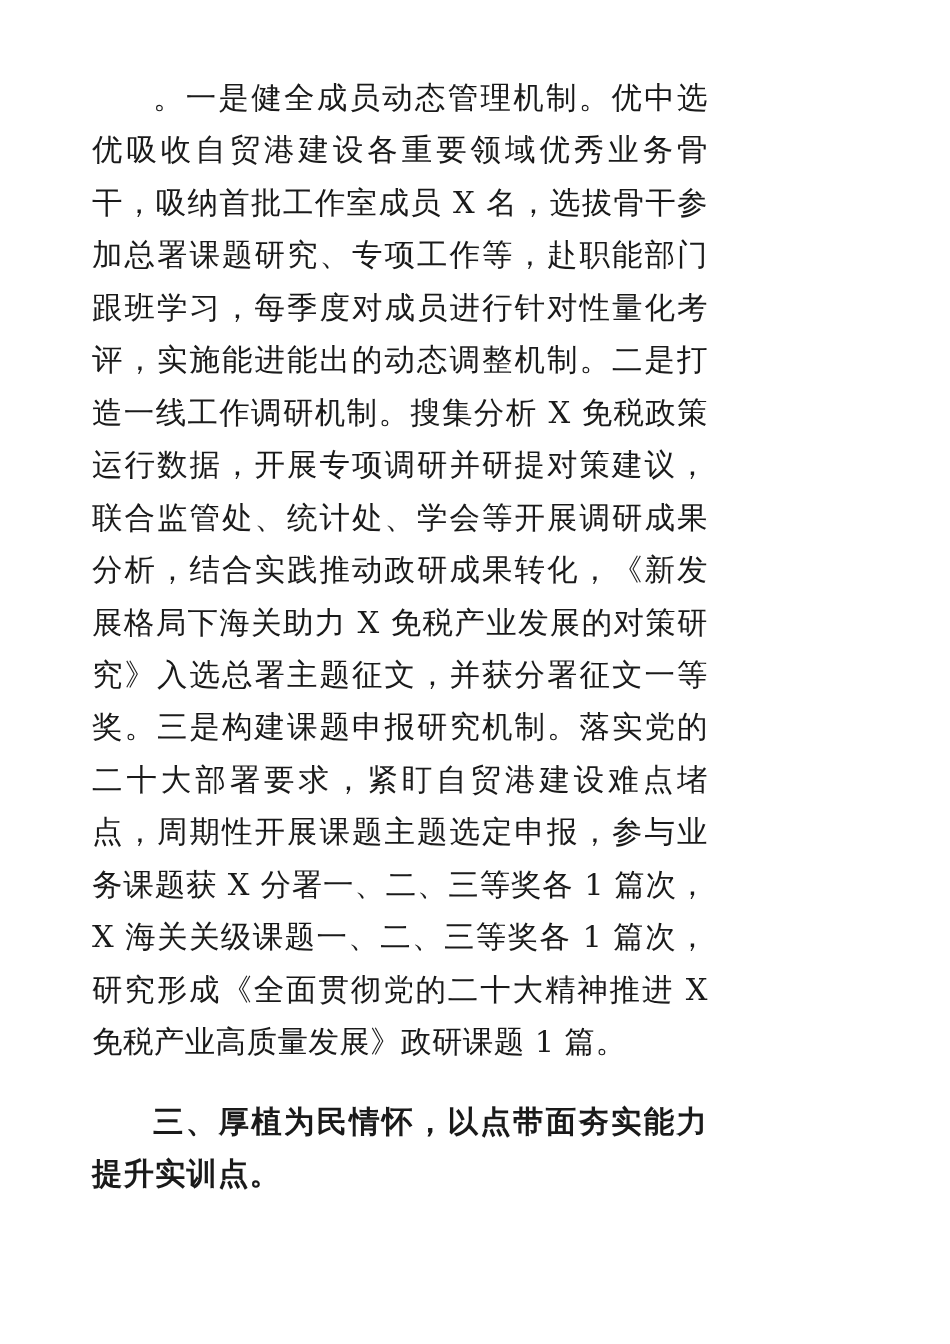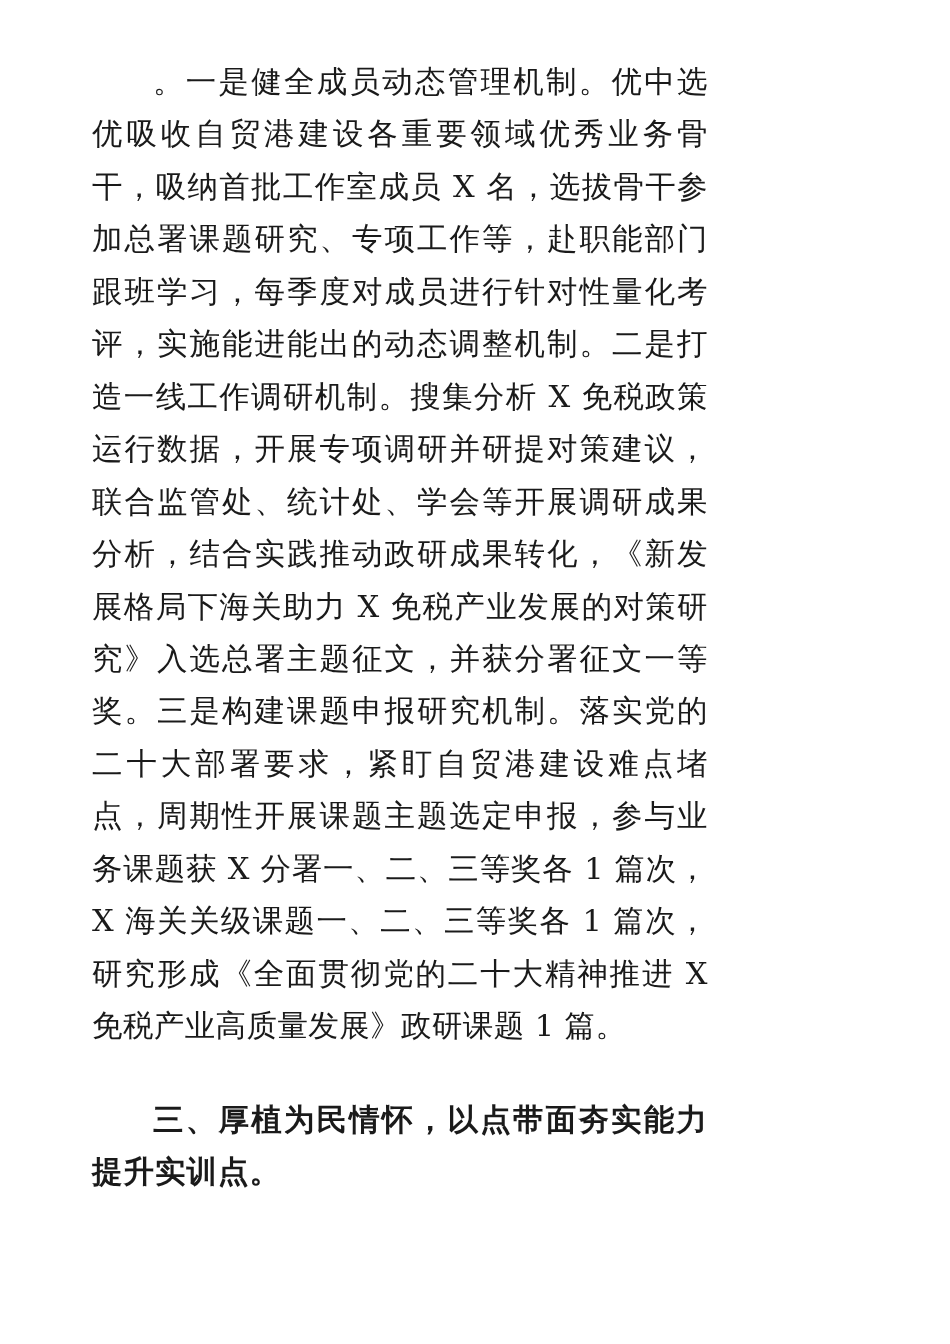--- a/index.html
+++ b/index.html
@@ -12,37 +12,37 @@
     height: 1344px;
     font-family: "DejaVu Serif", "Liberation Serif", serif;
     color: #1a1a1a;
     position: relative;
     overflow: hidden;
   }
   .page {
     width: 800px;
     height: 1344px;
     box-sizing: border-box;
-    padding: 56px 92px 60px 92px;
+    padding: 72px 92px 60px 92px;
     position: relative;
   }
   .doc-body {
     font-size: 30.5px;
     line-height: 1.72;
     text-align: justify;
     text-justify: inter-ideograph;
     letter-spacing: 0.4px;
   }
   .para {
     margin: 0 0 4px 0;
     text-indent: 2em;
   }
   .para.heading {
     font-weight: bold;
-    margin-top: 40px;
+    margin-top: 26px;
     letter-spacing: 1px;
   }
 </style>
 </head>
 <body>
 
 <div class="page">
   <div class="doc-body">
     <p class="para">。一是健全成员动态管理机制。优中选优吸收自贸港建设各重要领域优秀业务骨干，吸纳首批工作室成员 X 名，选拔骨干参加总署课题研究、专项工作等，赴职能部门跟班学习，每季度对成员进行针对性量化考评，实施能进能出的动态调整机制。二是打造一线工作调研机制。搜集分析 X 免税政策运行数据，开展专项调研并研提对策建议，联合监管处、统计处、学会等开展调研成果分析，结合实践推动政研成果转化，《新发展格局下海关助力 X 免税产业发展的对策研究》入选总署主题征文，并获分署征文一等奖。三是构建课题申报研究机制。落实党的二十大部署要求，紧盯自贸港建设难点堵点，周期性开展课题主题选定申报，参与业务课题获 X 分署一、二、三等奖各 1 篇次，X 海关关级课题一、二、三等奖各 1 篇次，研究形成《全面贯彻党的二十大精神推进 X 免税产业高质量发展》政研课题 1 篇。</p>
     <p class="para heading">三、厚植为民情怀，以点带面夯实能力提升实训点。</p>

